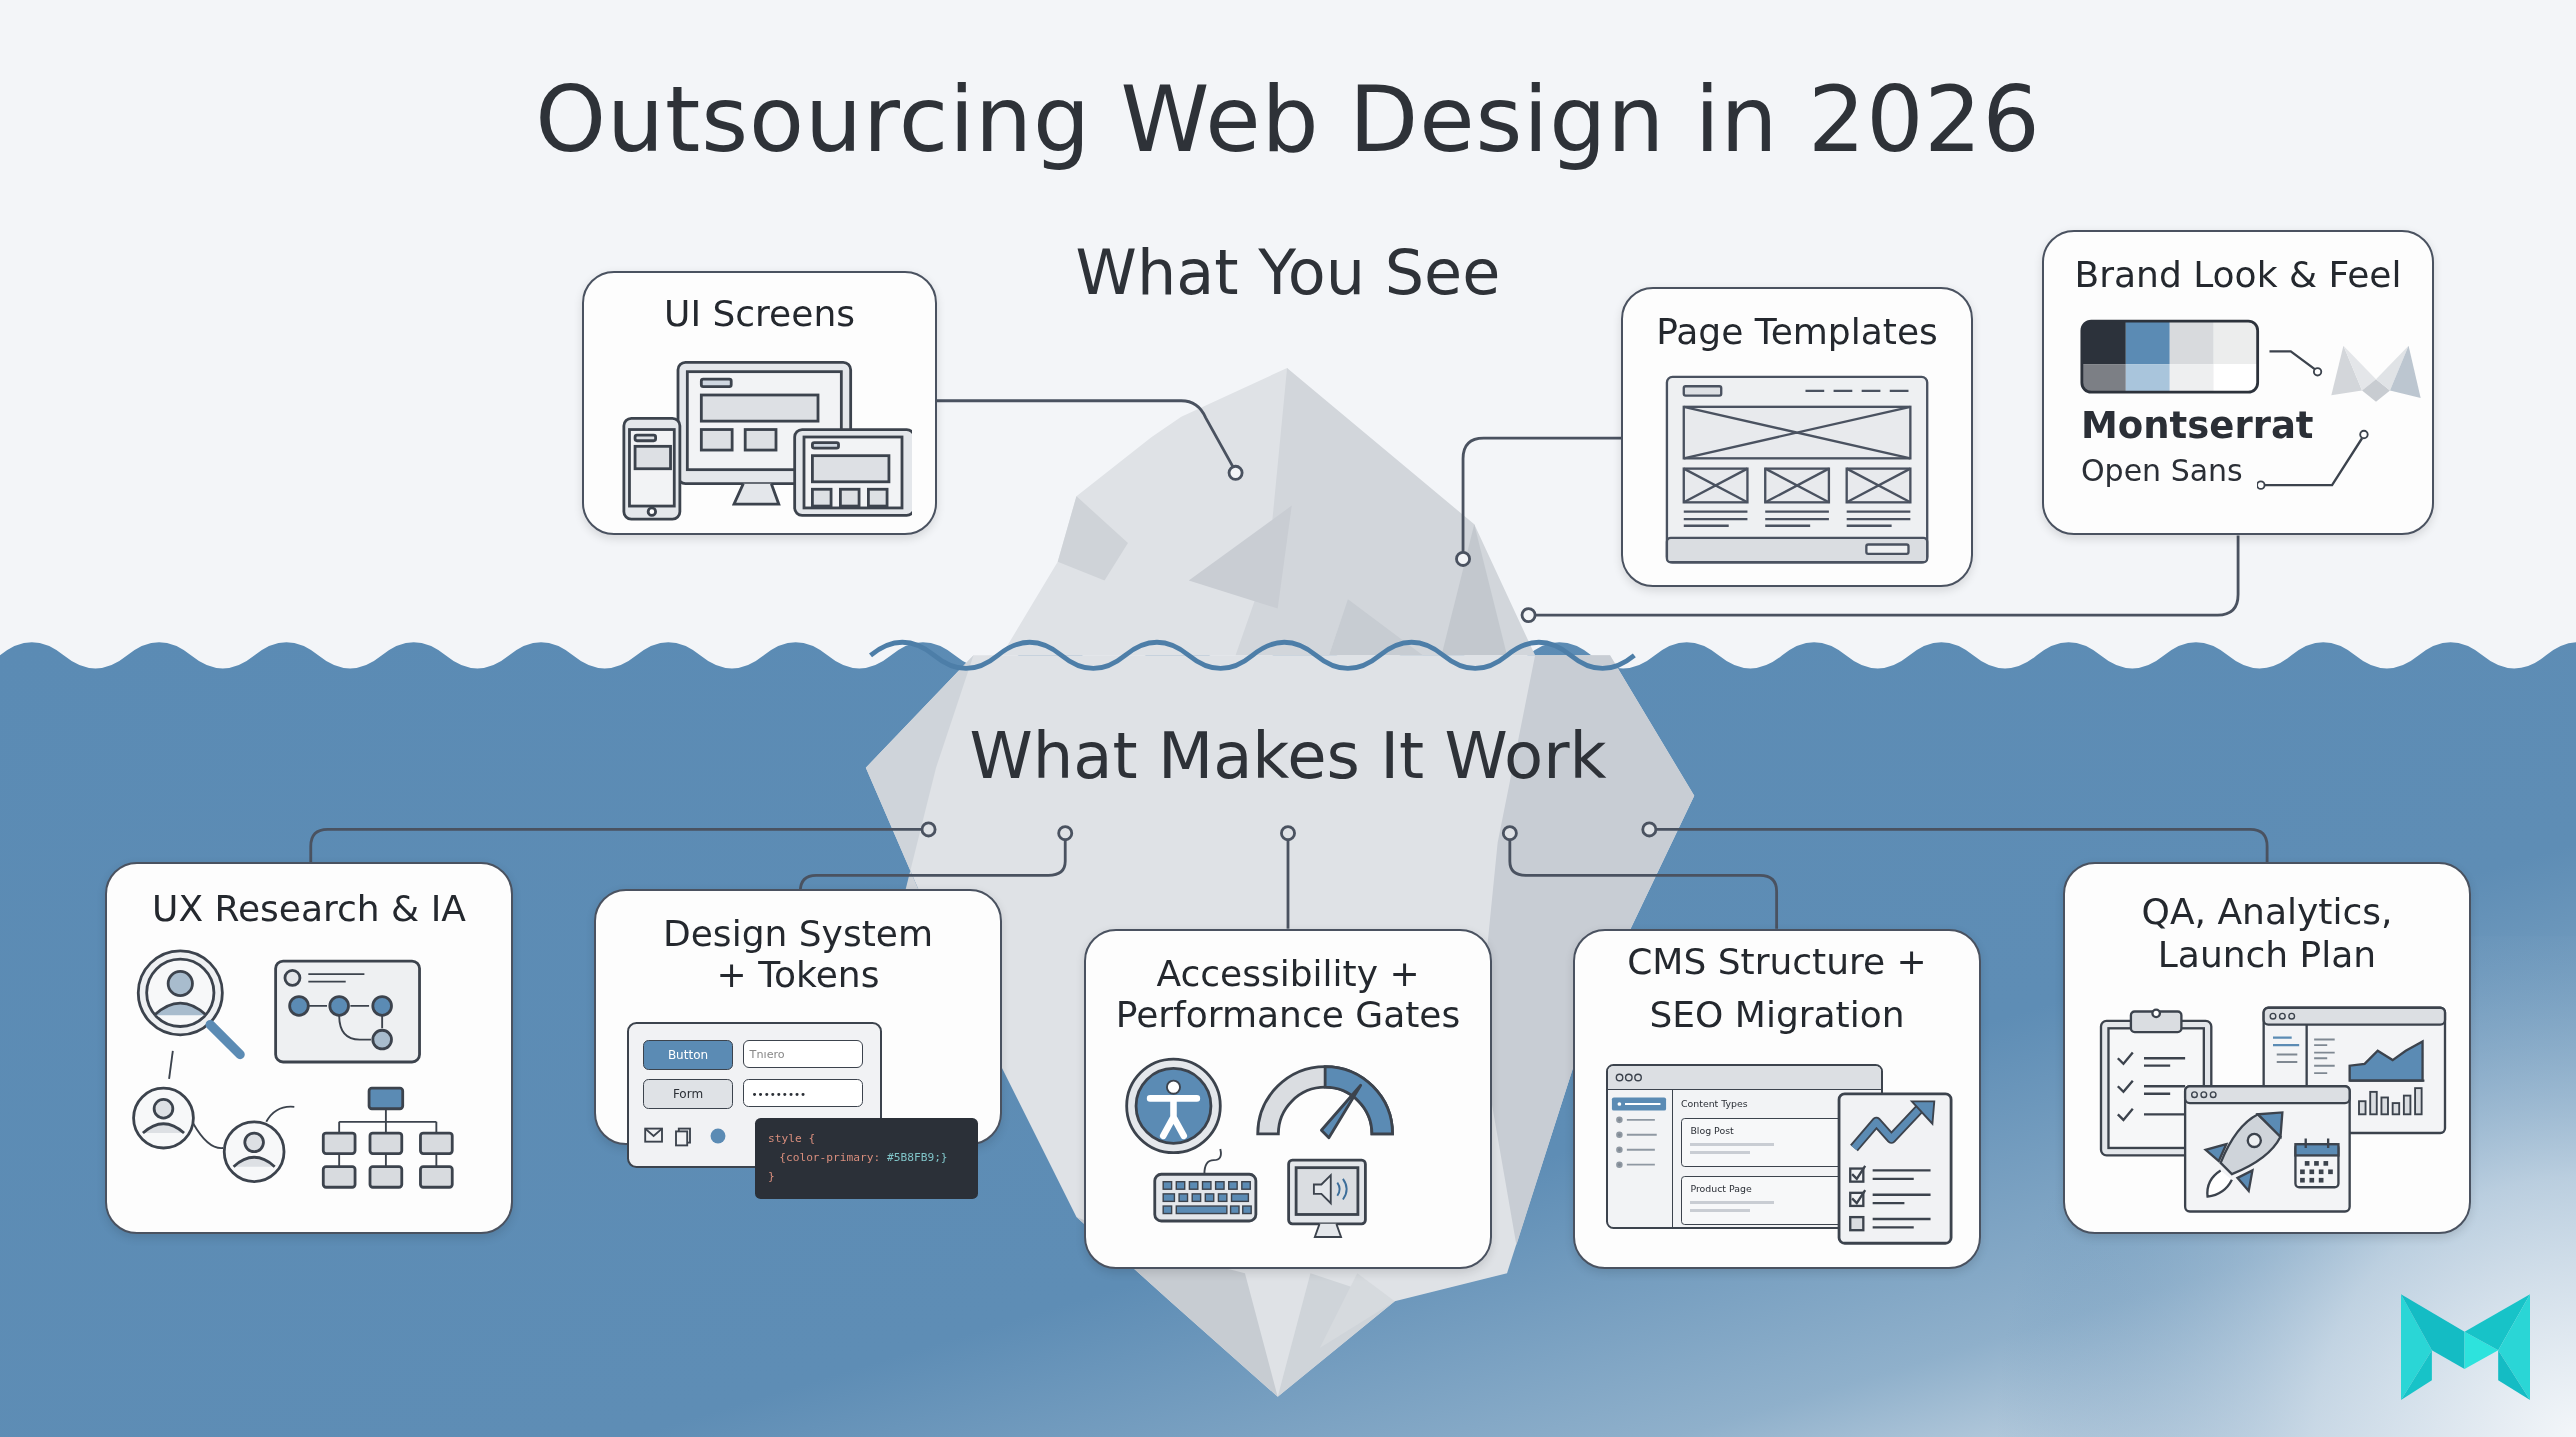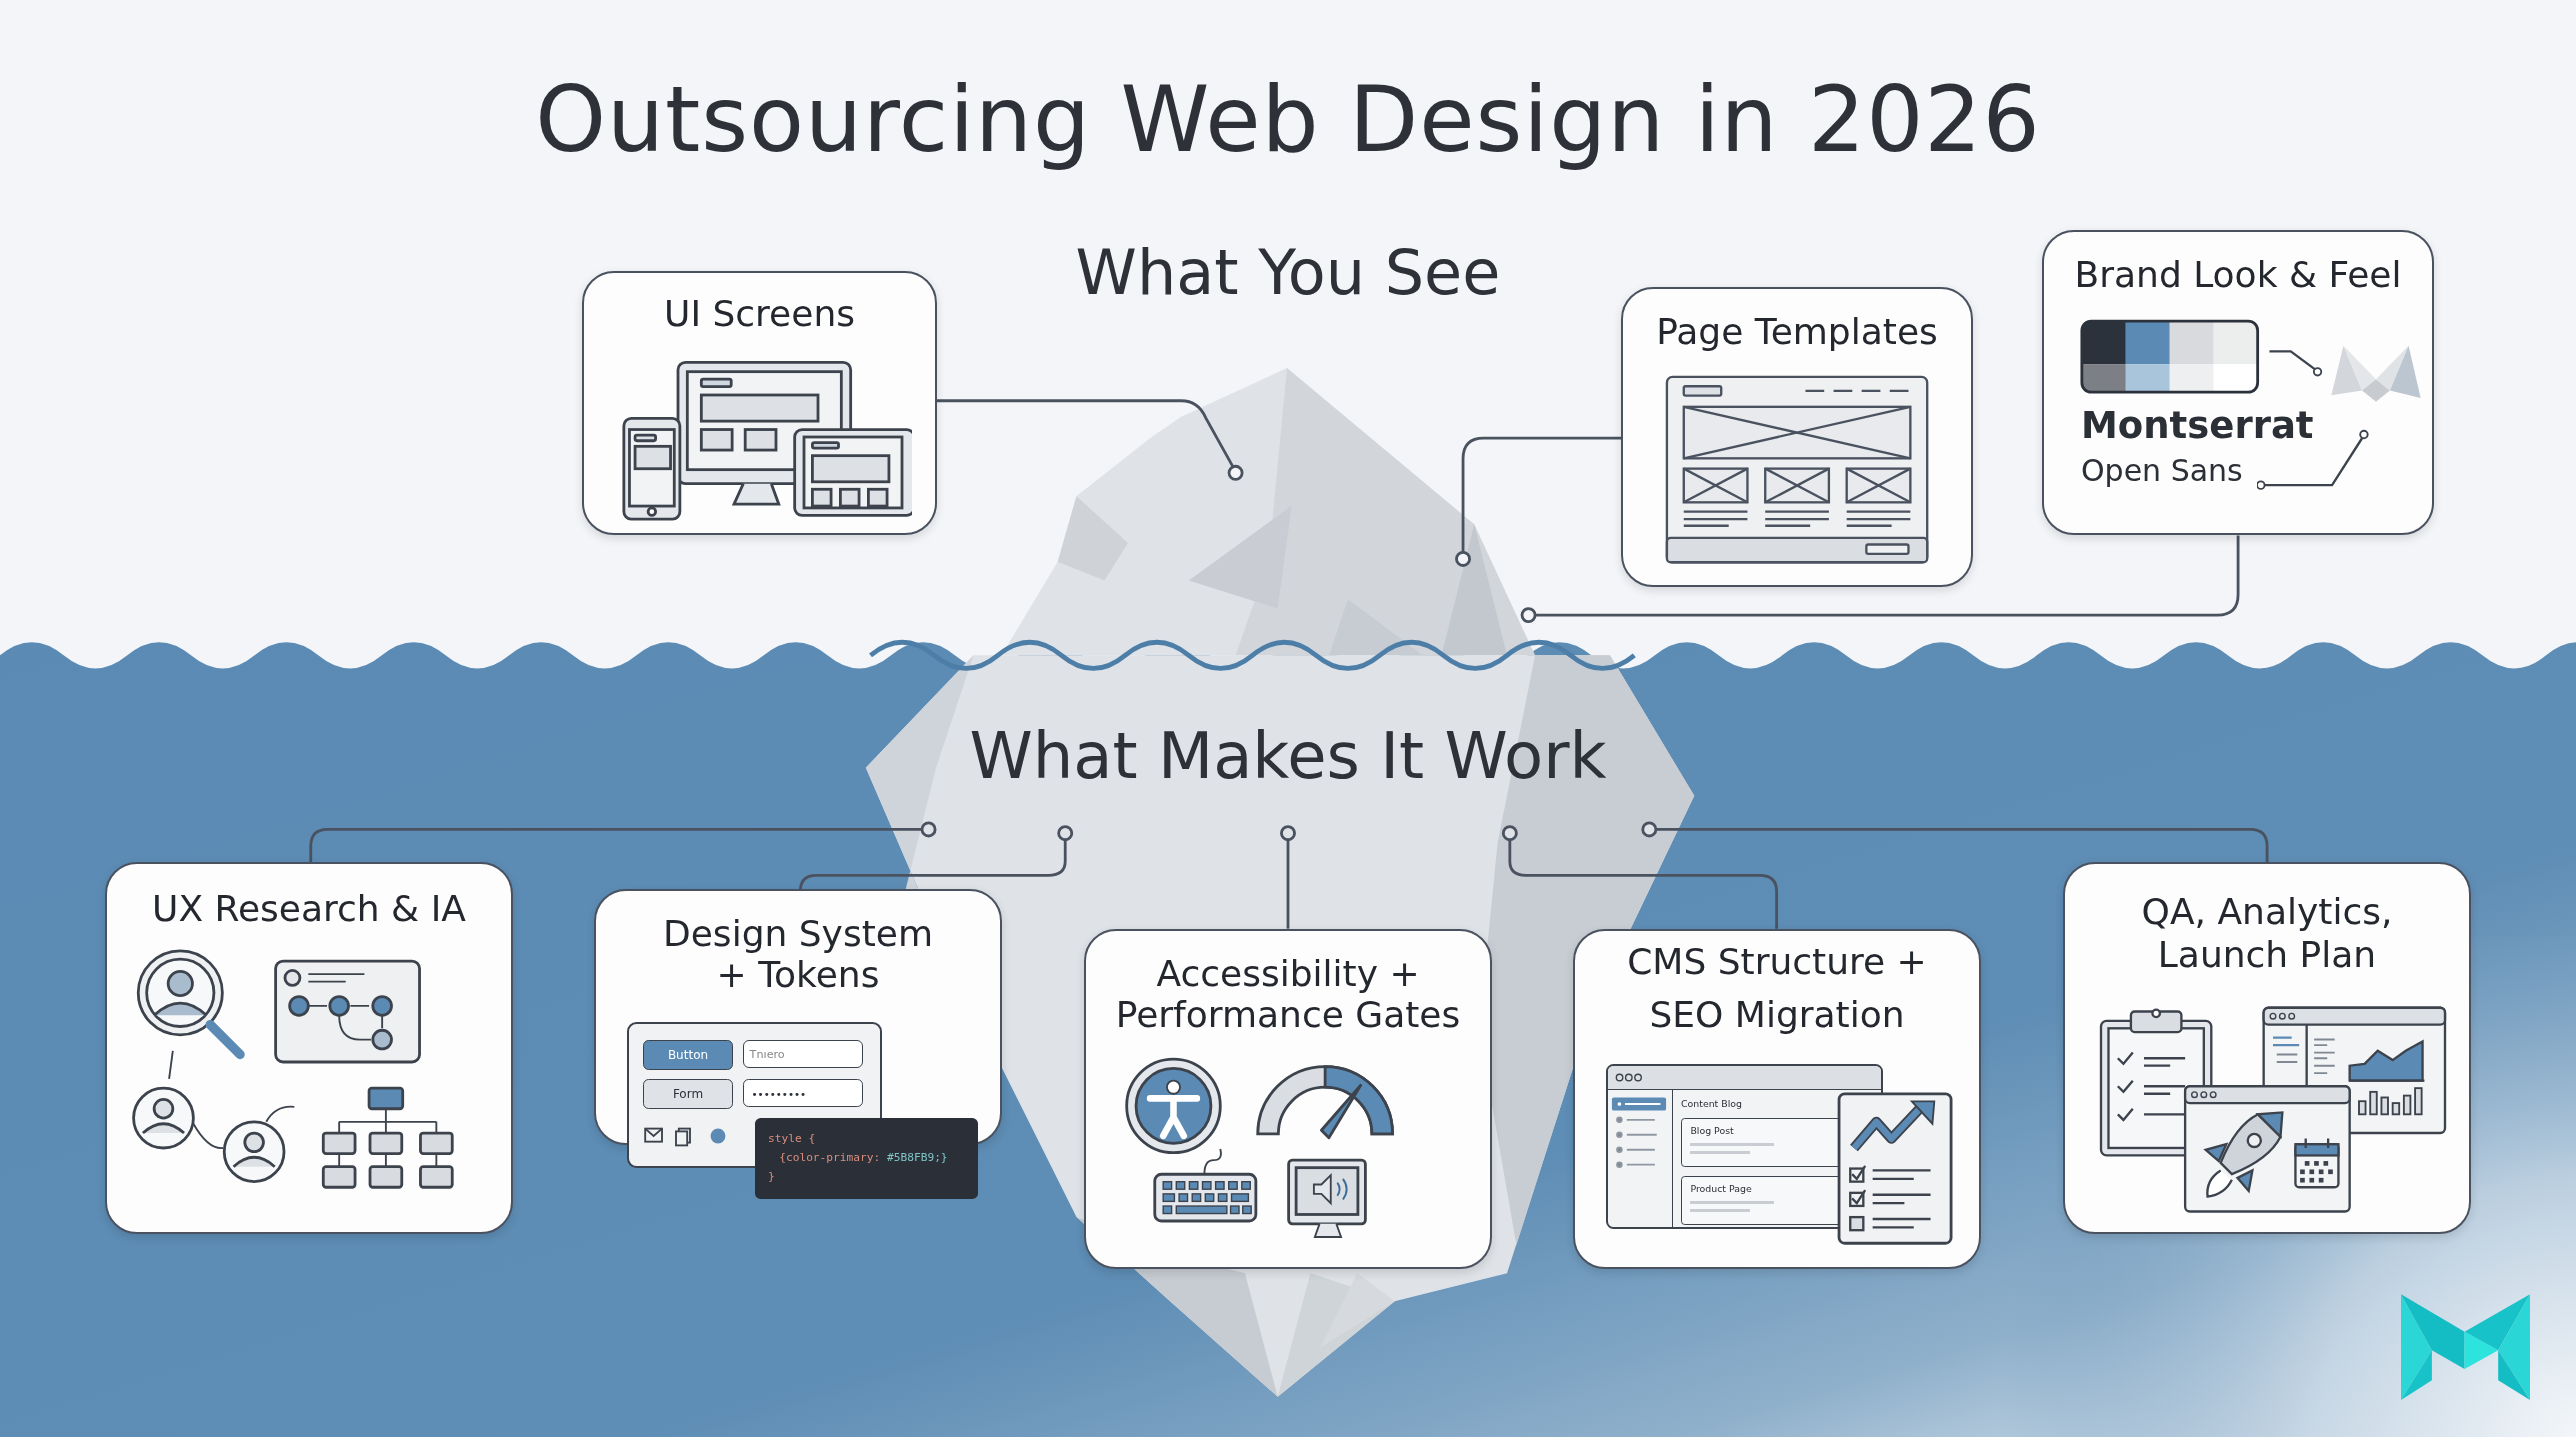--- a/index.html
+++ b/index.html
@@ -306,21 +306,21 @@
             <path d="M20,32 h30"></path>
           <circle cx="12" cy="48" r="2.5"></circle>
             <path d="M20,48 h32"></path>
           <circle cx="12" cy="64" r="2.5"></circle>
             <path d="M20,64 h30"></path>
           <circle cx="12" cy="80" r="2.5"></circle>
             <path d="M20,80 h30"></path>
         </g>
       </svg>
     </div>
-    <div style="position:absolute;left:73px;top:32px;font-size:9.4px;color:#2b2f36;">Content Blog</div>
+    <div style="position:absolute;left:73px;top:32px;font-size:9.4px;color:#2b2f36;">Content Types</div>
     <div style="position:absolute;left:73px;top:52px;width:187px;height:47px;border:1.9px solid #3c434d;border-radius:3.7px;background:#f7f8f9;">
       <div style="position:absolute;left:8.4px;top:5.6px;font-size:9.4px;">Blog Post</div>
       <div style="position:absolute;left:8.4px;top:24px;width:84px;height:2.8px;background:#c9cdd3;"></div>
       <div style="position:absolute;left:8.4px;top:32px;width:60px;height:2.8px;background:#c9cdd3;"></div>
     </div>
     <div style="position:absolute;left:73px;top:110px;width:187px;height:47px;border:1.9px solid #3c434d;border-radius:3.7px;background:#f7f8f9;">
       <div style="position:absolute;left:8.4px;top:5.6px;font-size:9.4px;">Product Page</div>
       <div style="position:absolute;left:8.4px;top:24px;width:84px;height:2.8px;background:#c9cdd3;"></div>
       <div style="position:absolute;left:8.4px;top:32px;width:60px;height:2.8px;background:#c9cdd3;"></div>
     </div>

